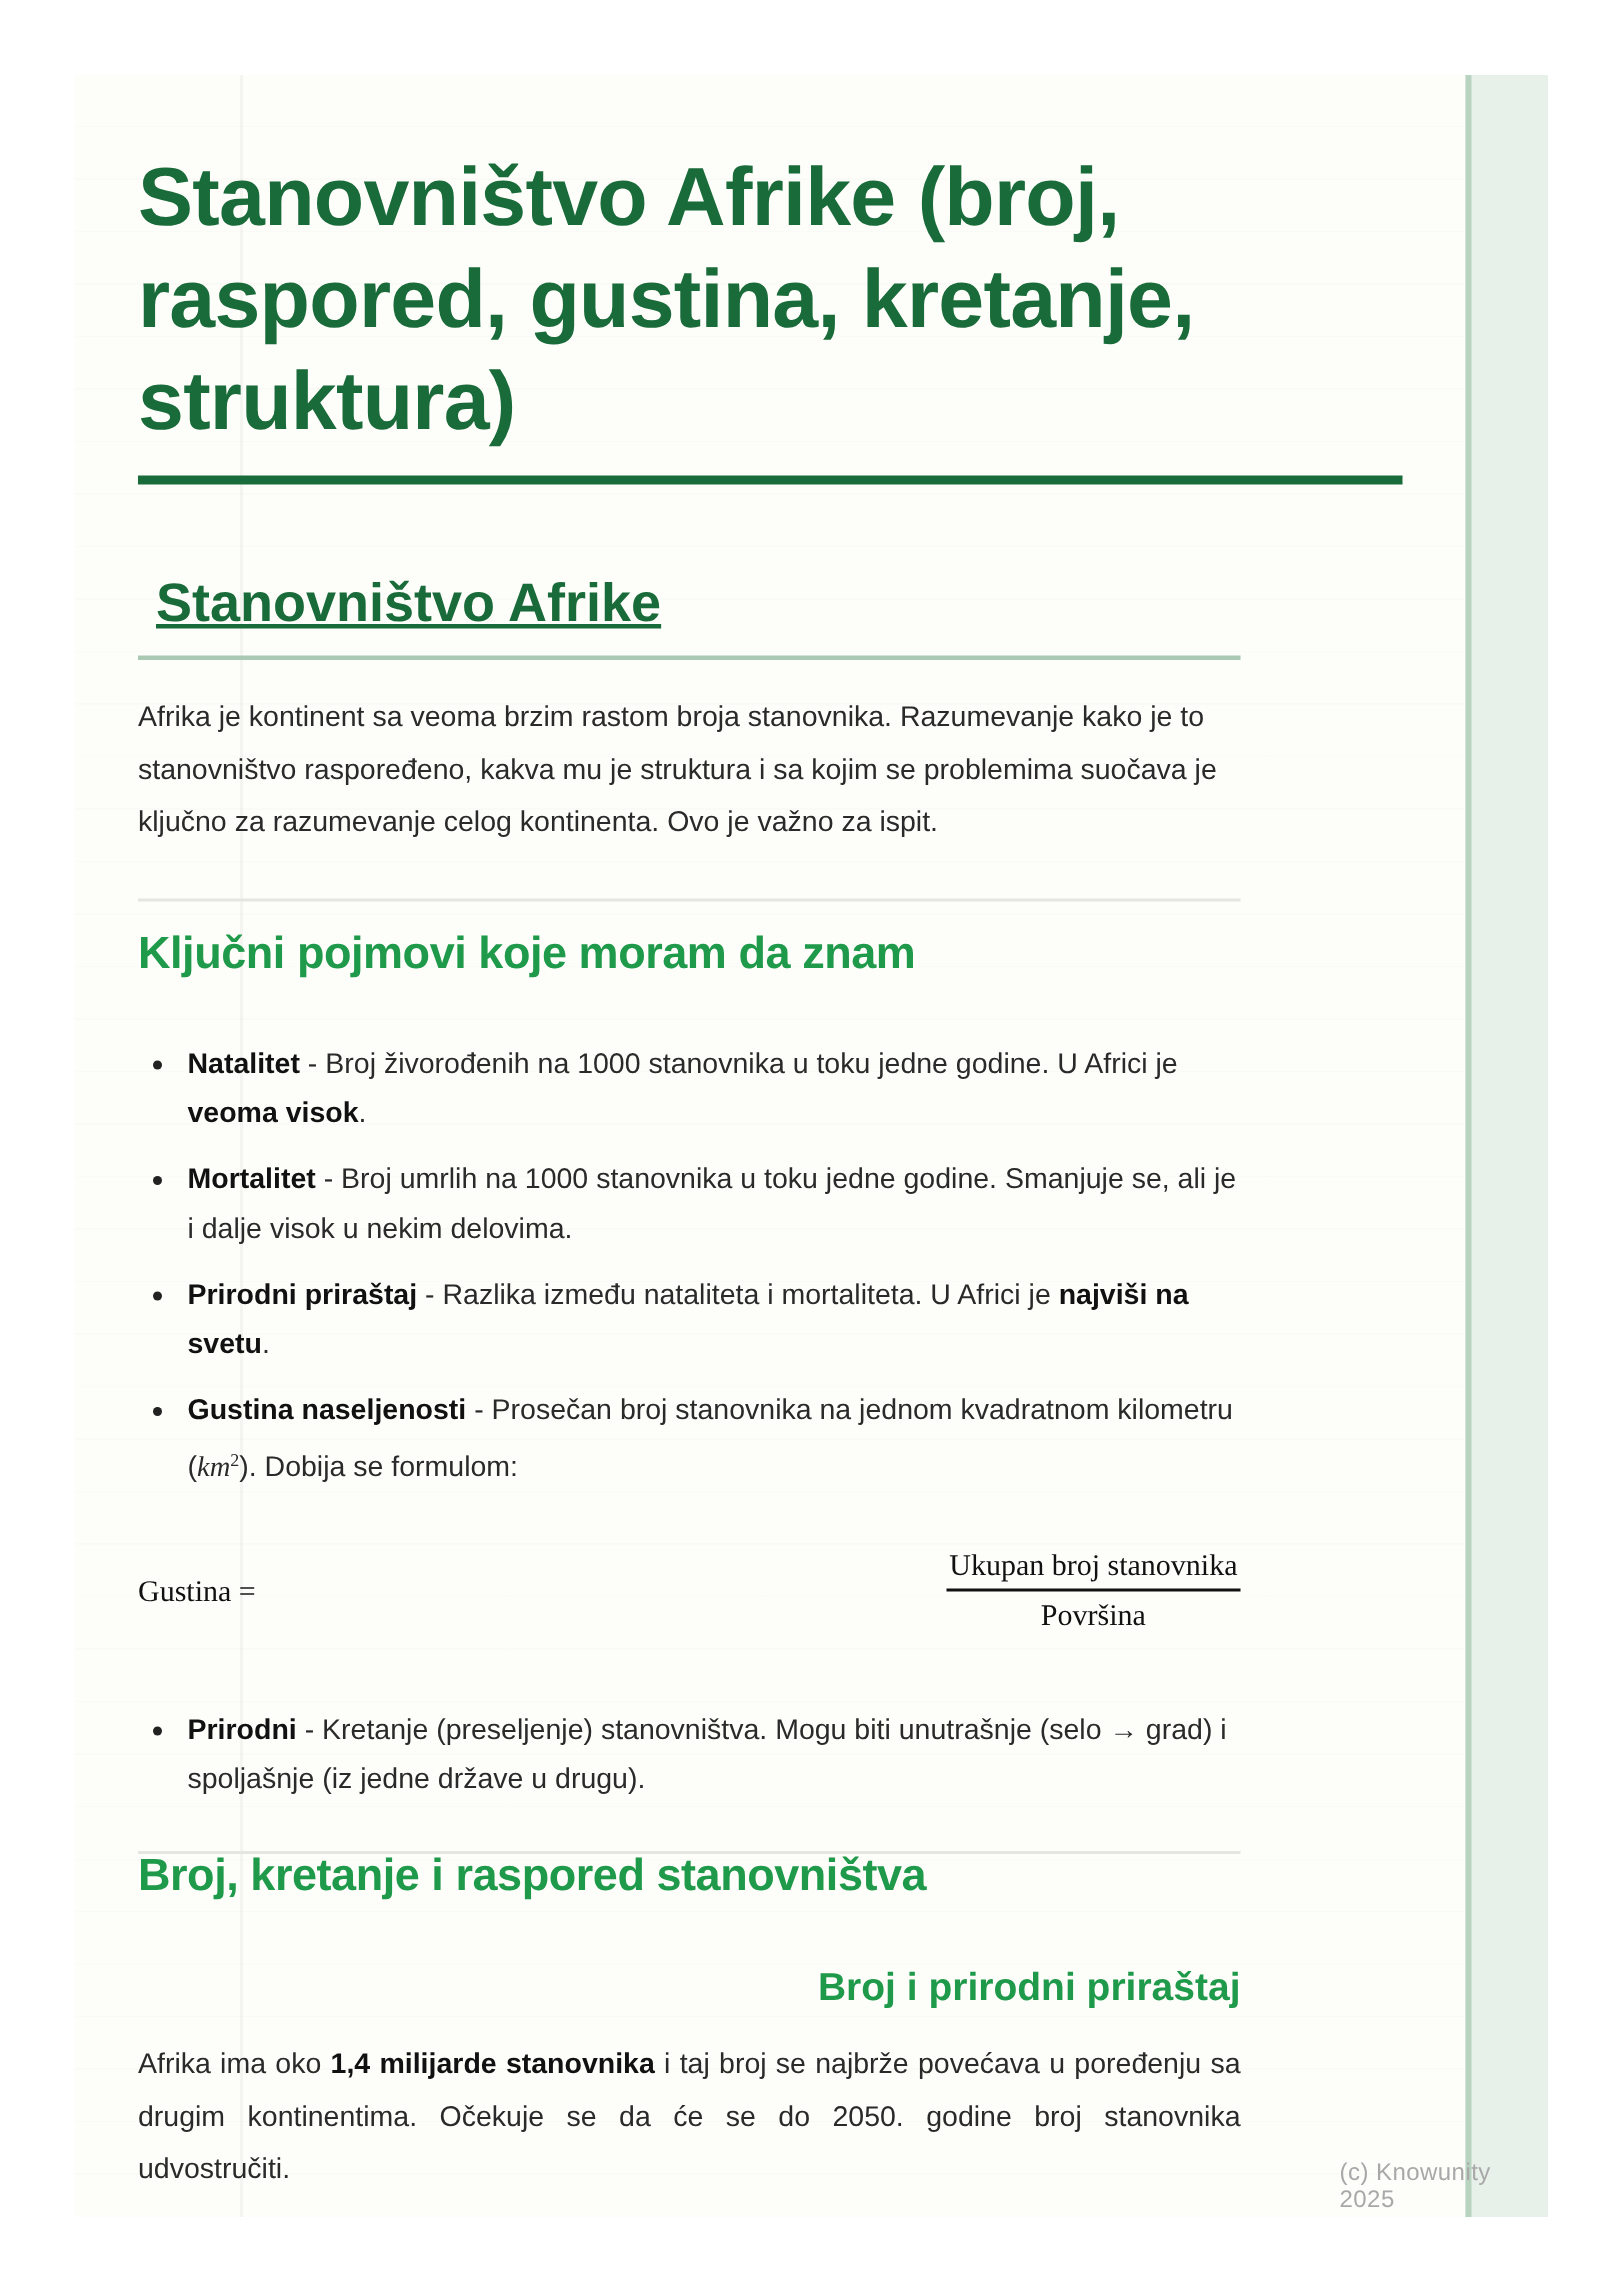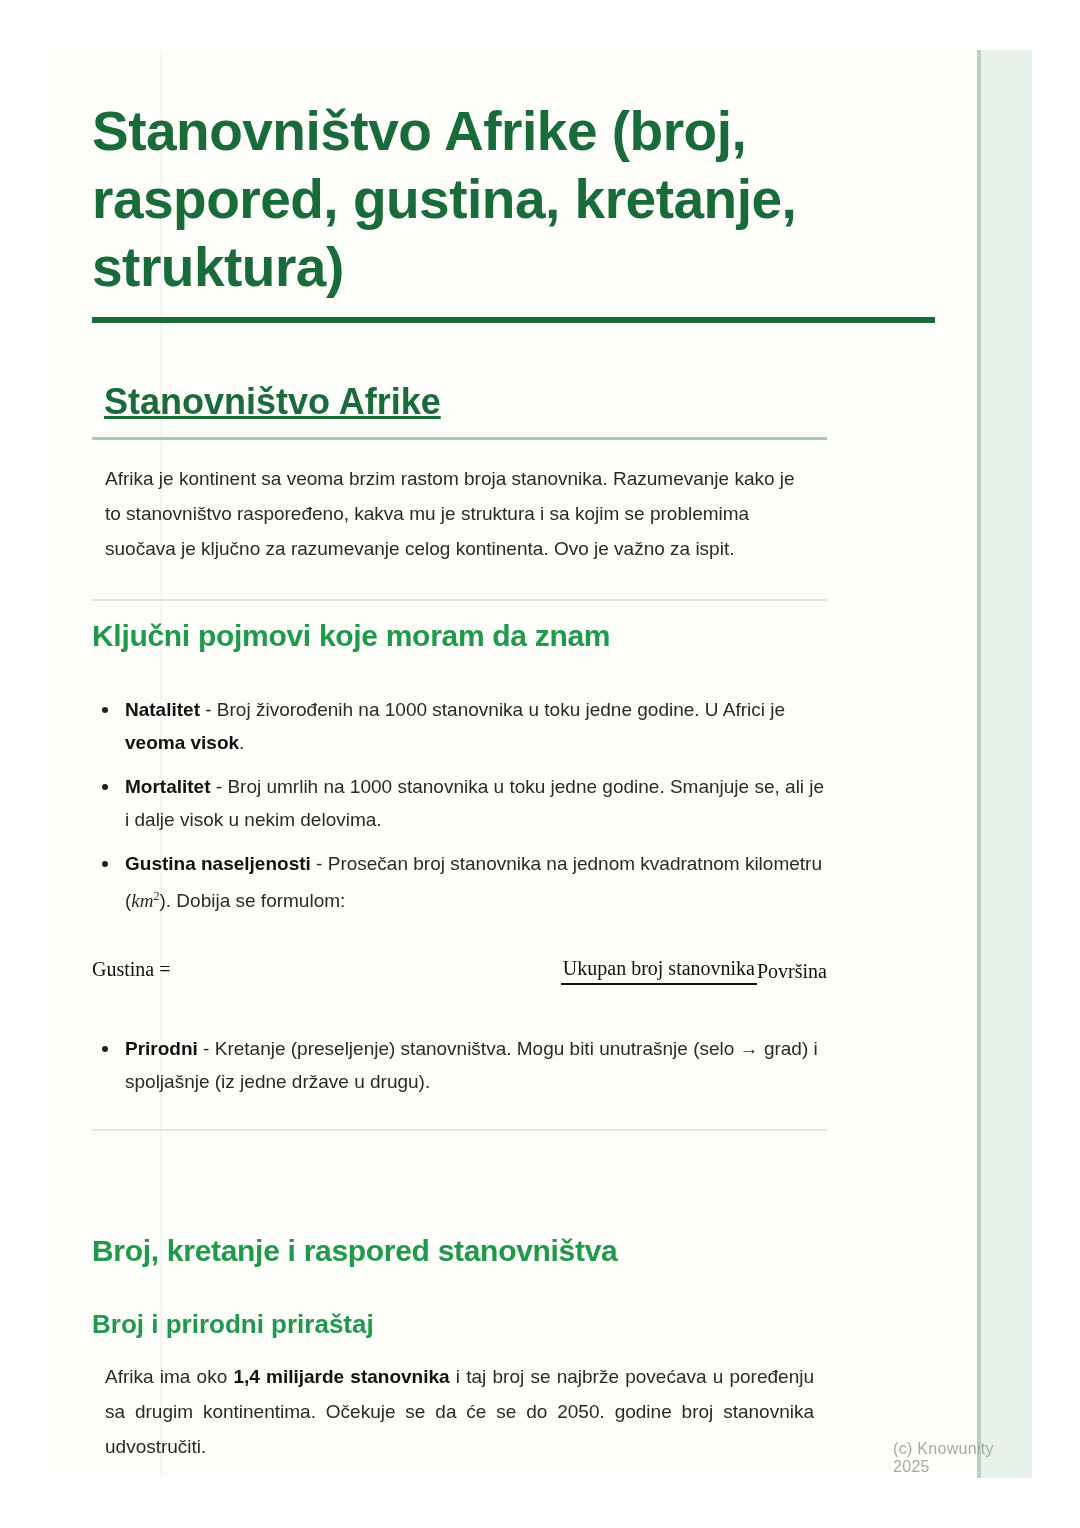--- a/index.html
+++ b/index.html
@@ -27,35 +27,35 @@
     font-size: 55px; line-height: 68px; font-weight: 700; color: #1a6b3a;
     letter-spacing: -0.5px;
   }
   .title-rule { position: absolute; top: 267px; left: 0; width: 843px; height: 6px; background: #1a6b3a; }
   .col { position: absolute; left: 0; width: 735px; }
   .h2 {
     margin: 12px; font-size: 36px; font-weight: 700; color: #1a6b3a; line-height: 44px; text-decoration: underline;
   }
   .h2-rule { height: 3px; background: #a9c9b2; width: 735px; }
   .p {
-    margin: 13px; font-size: 19px; line-height: 35px; color: #2a2a2a;
+    margin: 0; font-size: 19px; line-height: 35px; color: #2a2a2a;
   }
   .p b { color: #111; }
   .hr { height: 2px; background: #e6e6e1; width: 735px; }
   .h3 { margin: 0; font-size: 30px; font-weight: 700; color: #1f9a4a; line-height: 38px; letter-spacing: -0.3px; }
   .h4 { margin: 0; font-size: 26px; font-weight: 700; color: #1f9a4a; line-height: 34px; }
   ul.terms { list-style: none; margin: 0; padding: 0; }
   ul.terms li { position: relative; padding-left: 33px; font-size: 19px; line-height: 33px; color: #2a2a2a; }
   ul.terms li::before { content: ""; position: absolute; left: 10px; top: 14px; width: 6px; height: 6px; border-radius: 50%; background: #222; }
   ul.terms li b { color: #111; }
   .formula {
     font-family: "Liberation Serif", "DejaVu Serif", serif; font-size: 20px; color: #111;
     display: flex; align-items: center; justify-content: space-between; gap: 8px;
   }
-  .frac { display: inline-flex; flex-direction: row; align-items: center; }
+  .frac { display: inline-flex; flex-direction: column; align-items: center; }
   .frac .num { padding: 0 2px 2px; border-bottom: 2px solid #111; line-height: 26px; }
   .frac .den { line-height: 28px; padding-top: 2px; }
   .math-i { font-family: "Liberation Serif", "DejaVu Serif", serif; font-style: italic; }
   .justify { text-align: justify; }
   .watermark {
     position: absolute; left: 843px; top: 1390px; font-size: 16px; color: #a8a8a8;
     letter-spacing: 0.3px;
   }
 </style>
 </head>
@@ -78,38 +78,41 @@
 
     <div class="col" style="top:567px;">
       <h3 class="h3">Ključni pojmovi koje moram da znam</h3>
       <ul class="terms" style="margin-top:38px;">
         <li style="margin-bottom:11px;">
           <b>Natalitet</b><span> - Broj živorođenih na 1000 stanovnika u toku jedne godine. U Africi je </span><b>veoma visok</b><span>.</span>
         </li>
         <li style="margin-bottom:11px;">
           <b>Mortalitet</b><span> - Broj umrlih na 1000 stanovnika u toku jedne godine. Smanjuje se, ali je i dalje visok u nekim delovima.</span>
         </li>
+        <li style="margin-bottom:11px;">
+          <b>Prirodni priraštaj</b><span> - Razlika između nataliteta i mortaliteta. U Africi je </span><b>najviši na svetu</b><span>.</span>
+        </li>
         <li>
           <b>Gustina naseljenosti</b><span> - Prosečan broj stanovnika na jednom kvadratnom kilometru (</span><span class="math-i">km</span><sup style="font-size:12px;font-family:'Liberation Serif',serif;">2</sup><span>). Dobija se formulom:</span>
           <div class="formula" style="margin:36px 0 46px -33px;">
             <span>Gustina =</span>
             <span class="frac">
               <span class="num">Ukupan broj stanovnika</span>
               <span class="den">Površina</span>
             </span>
           </div>
         </li>
         <li>
           <b>Prirodni</b><span> - Kretanje (preseljenje) stanovništva. Mogu biti unutrašnje (selo → grad) i spoljašnje (iz jedne države u drugu).</span>
         </li>
       </ul>
       <div class="hr" style="margin-top:31px;"></div>
     </div>
 
     <div class="col" style="top:1182px;">
       <h3 class="h3">Broj, kretanje i raspored stanovništva</h3>
-      <h4 class="h4" style="margin-top:37px;">Broj i prirodni priraštaj</h4>
+      <h4 class="h4" style="margin-top:37px;text-align:right;">Broj i prirodni priraštaj</h4>
       <p class="p justify" style="margin-top:18px;"><span>Afrika ima oko </span><b>1,4 milijarde stanovnika</b><span> i taj broj se najbrže povećava u poređenju sa drugim kontinentima. Očekuje se da će se do 2050. godine broj stanovnika udvostručiti.</span></p>
     </div>
   </div>
 
   <div class="watermark">(c) Knowunity 2025</div>
 </div>
 
 </body></html>

